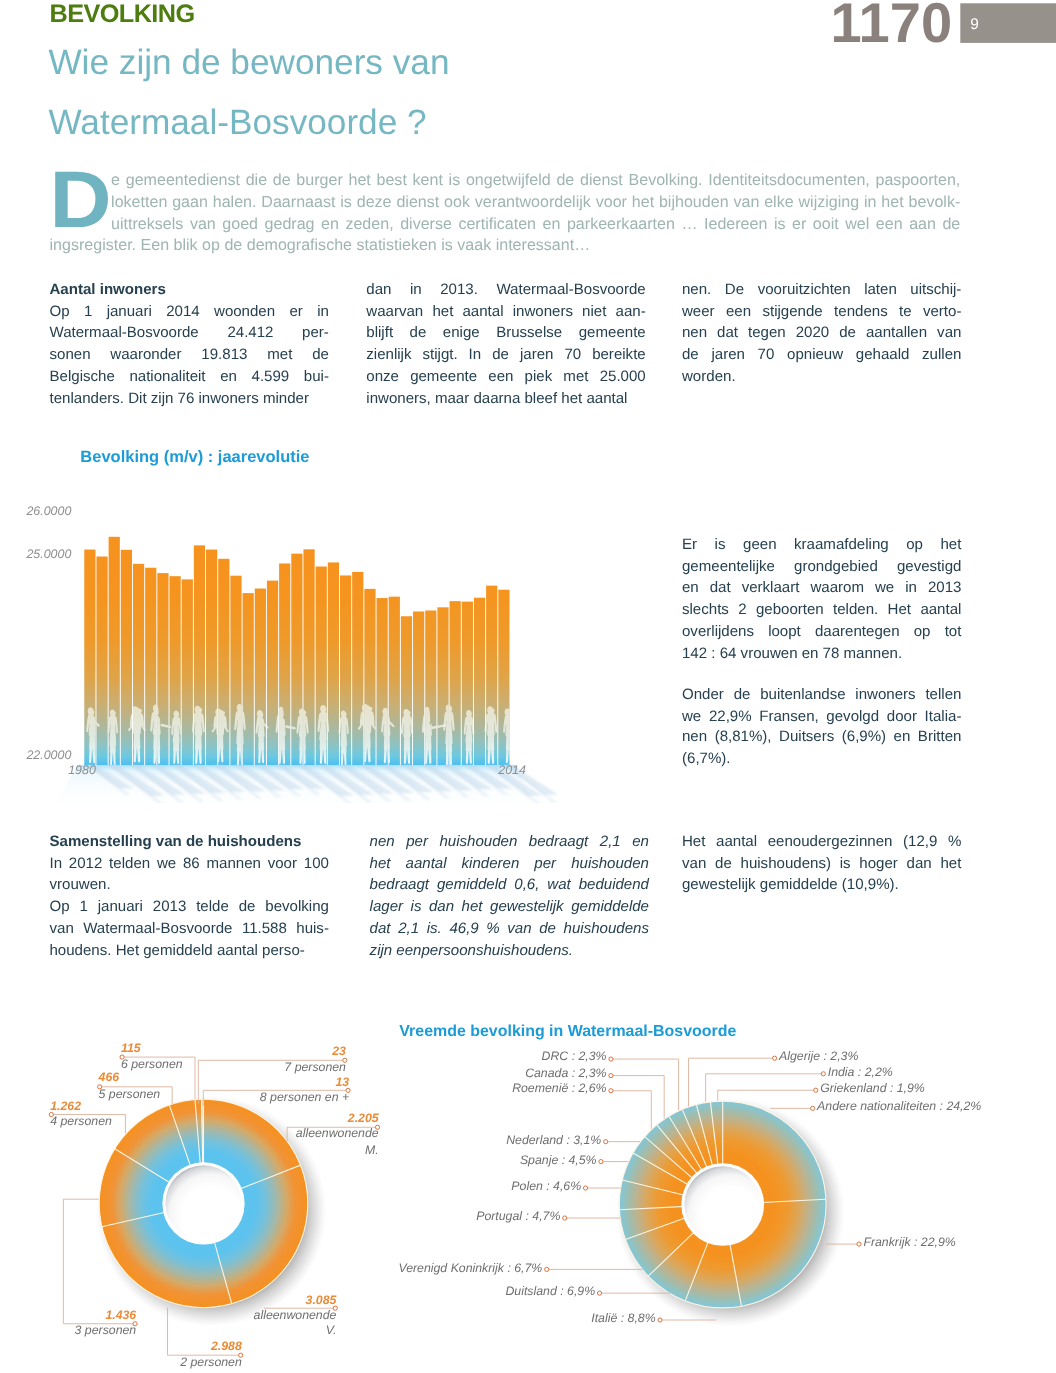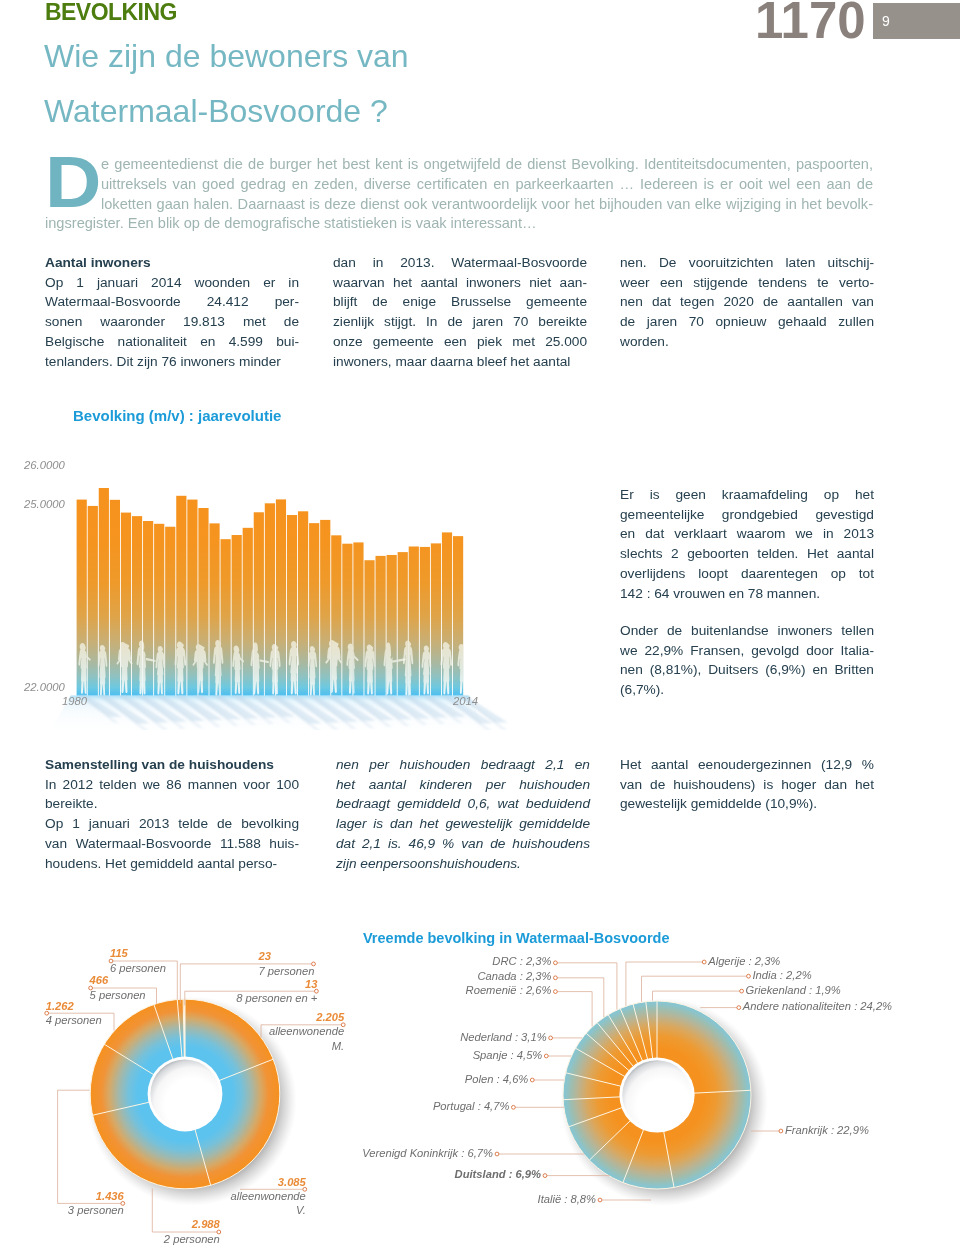--- a/index.html
+++ b/index.html
@@ -49,22 +49,22 @@
   <div class="abs" id="pagebox"></div>
   <div class="abs" id="pagenum">9</div>
   <div class="abs" id="title">
     <span class="tl">Wie zijn de bewoners van</span><br>
     <span class="tl">Watermaal-Bosvoorde ?</span>
   </div>
 
   <div class="abs" id="dropcap">D</div>
   <div class="abs" id="intro">
       <span class="jl ind">e gemeentedienst die de burger het best kent is ongetwijfeld de dienst Bevolking. Identiteitsdocumenten, paspoorten,</span>
+      <span class="jl ind">loketten gaan halen. Daarnaast is deze dienst ook verantwoordelijk voor het bijhouden van elke wijziging in het bevolk-</span>
       <span class="jl ind">uittreksels van goed gedrag en zeden, diverse certificaten en parkeerkaarten …  Iedereen is er ooit wel een aan de</span>
-      <span class="jl ind">loketten gaan halen. Daarnaast is deze dienst ook verantwoordelijk voor het bijhouden van elke wijziging in het bevolk-</span>
       <span class="jlast">ingsregister. Een blik op de demografische statistieken is vaak interessant…</span>
     </div>
 
   <div id="topcols">
       <div class="col" style="left: 45px; top: 253px;">
         <span class="hd">Aantal inwoners</span>
         <span class="jl">Op 1 januari 2014 woonden er in</span>
         <span class="jl">Watermaal-Bosvoorde 24.412 per-</span>
         <span class="jl">sonen waaronder 19.813 met de</span>
         <span class="jl">Belgische nationaliteit en 4.599 bui-</span>
@@ -99,21 +99,21 @@
         <span class="jl">Onder de buitenlandse inwoners tellen</span>
         <span class="jl">we 22,9% Fransen, gevolgd door Italia-</span>
         <span class="jl">nen (8,81%), Duitsers (6,9%) en Britten</span>
         <span class="jlast">(6,7%).</span>
       </div>
     </div>
   <div id="botcols">
       <div class="col" style="left: 45px; top: 755px;">
         <span class="hd">Samenstelling van de huishoudens</span>
         <span class="jl">In 2012 telden we 86 mannen voor 100</span>
-        <span class="jlast">bereikte.</span>
+        <span class="jlast">vrouwen.</span>
         <span class="jl">Op 1 januari 2013 telde de bevolking</span>
         <span class="jl">van Watermaal-Bosvoorde 11.588 huis-</span>
         <span class="jlast">houdens. Het gemiddeld aantal perso-</span>
       </div>
       <div class="col" style="left: 336px; top: 755px; font-style: italic;">
         <span class="jl">nen per huishouden bedraagt 2,1 en</span>
         <span class="jl">het aantal kinderen per huishouden</span>
         <span class="jl">bedraagt gemiddeld 0,6, wat beduidend</span>
         <span class="jl">lager is dan het gewestelijk gemiddelde</span>
         <span class="jl">dat 2,1 is. 46,9 % van de huishoudens</span>
@@ -457,21 +457,21 @@
         <circle cx="316.4" cy="991.2" r="1.9" fill="#ffffff" stroke="#d9713c" stroke-width="0.9"></circle>
       </svg>
     </div>
     <div class="dlbl" style="left: 110px; text-align: left; top: 946.4px;"><span class="dnum">115</span><br><span>6 personen</span></div>
     <div class="dlbl" style="left: 89.6px; text-align: left; top: 973.4px;"><span class="dnum">466</span><br><span>5 personen</span></div>
     <div class="dlbl" style="left: 45.7px; text-align: left; top: 998.6px;"><span class="dnum">1.262</span><br><span>4 personen</span></div>
     <div class="dlbl" style="right: 836.2px; text-align: right; top: 1188.8px;"><span class="dnum">1.436</span><br><span>3 personen</span></div>
     <div class="dlbl" style="right: 740.2px; text-align: right; top: 1217.4px;"><span class="dnum">2.988</span><br><span>2 personen</span></div>
     <div class="dlbl" style="right: 654.2px; text-align: right; top: 1174.7px;"><span class="dnum">3.085</span><br><span>alleenwonende</span><br><span>V.</span></div>
     <div class="dlbl" style="right: 615.8px; text-align: right; top: 1010.2px;"><span class="dnum">2.205</span><br><span>alleenwonende</span><br><span>M.</span></div>
-    <div class="dlbl" style="right: 645.5px; text-align: left; top: 949.3px;"><span class="dnum">23</span><br><span>7 personen</span></div>
+    <div class="dlbl" style="right: 645.5px; text-align: right; top: 949.3px;"><span class="dnum">23</span><br><span>7 personen</span></div>
     <div class="dlbl" style="right: 642.6px; text-align: right; top: 976.6px;"><span class="dnum">13</span><br><span>8 personen en +</span></div>
     <div style="position: absolute; left: 0px; top: 0px;">
       <svg width="960" height="1248" style="position:absolute;left:0;top:0;pointer-events:none" xmlns="http://www.w3.org/2000/svg">
         <path d="M555.4 962.8 H616.9 V1009.5" fill="none" stroke="#dcb09a" stroke-width="0.8"></path>
         <circle cx="555.4" cy="962.8" r="1.9" fill="#ffffff" stroke="#d9713c" stroke-width="0.9"></circle>
         <path d="M555.4 977.8 H603.8 V1017" fill="none" stroke="#dcb09a" stroke-width="0.8"></path>
         <circle cx="555.4" cy="977.8" r="1.9" fill="#ffffff" stroke="#d9713c" stroke-width="0.9"></circle>
         <path d="M555.4 991.6 H592.1 V1026.5" fill="none" stroke="#dcb09a" stroke-width="0.8"></path>
         <circle cx="555.4" cy="991.6" r="1.9" fill="#ffffff" stroke="#d9713c" stroke-width="0.9"></circle>
         <path d="M550.6 1037.9 H582" fill="none" stroke="#dcb09a" stroke-width="0.8"></path>
@@ -501,20 +501,20 @@
       </svg>
     </div>
     <div class="dlbl" style="right: 408.6px; text-align: right; top: 954.4px;"><span>DRC : 2,3%</span></div>
     <div class="dlbl" style="right: 408.6px; text-align: right; top: 969.4px;"><span>Canada : 2,3%</span></div>
     <div class="dlbl" style="right: 408.6px; text-align: right; top: 983.2px;"><span>Roemenië : 2,6%</span></div>
     <div class="dlbl" style="right: 413.4px; text-align: right; top: 1029.5px;"><span>Nederland : 3,1%</span></div>
     <div class="dlbl" style="right: 417.7px; text-align: right; top: 1047.6px;"><span>Spanje : 4,5%</span></div>
     <div class="dlbl" style="right: 431.7px; text-align: right; top: 1071.6px;"><span>Polen : 4,6%</span></div>
     <div class="dlbl" style="right: 450.6px; text-align: right; top: 1098.9px;"><span>Portugal : 4,7%</span></div>
     <div class="dlbl" style="right: 467px; text-align: right; top: 1145.6px;"><span>Verenigd Koninkrijk : 6,7%</span></div>
-    <div class="dlbl" style="right: 419px; text-align: right; top: 1167.2px; font-weight: bold;"><span>Duitsland : 6,9%</span></div>
+    <div class="dlbl" style="right: 419px; text-align: right; top: 1167.2px;"><span>Duitsland : 6,9%</span></div>
     <div class="dlbl" style="right: 364px; text-align: right; top: 1191.6px;"><span>Italië : 8,8%</span></div>
     <div class="dlbl" style="left: 784.9px; text-align: left; top: 1122.6px;"><span>Frankrijk : 22,9%</span></div>
     <div class="dlbl" style="left: 708.2px; text-align: left; top: 953.6px;"><span>Algerije : 2,3%</span></div>
     <div class="dlbl" style="left: 752.5px; text-align: left; top: 967.8px;"><span>India : 2,2%</span></div>
     <div class="dlbl" style="left: 745.6px; text-align: left; top: 982.7px;"><span>Griekenland : 1,9%</span></div>
     <div class="dlbl" style="left: 742.8px; text-align: left; top: 999.2px;"><span>Andere nationaliteiten : 24,2%</span></div>
   </div>
 
 </body></html>

